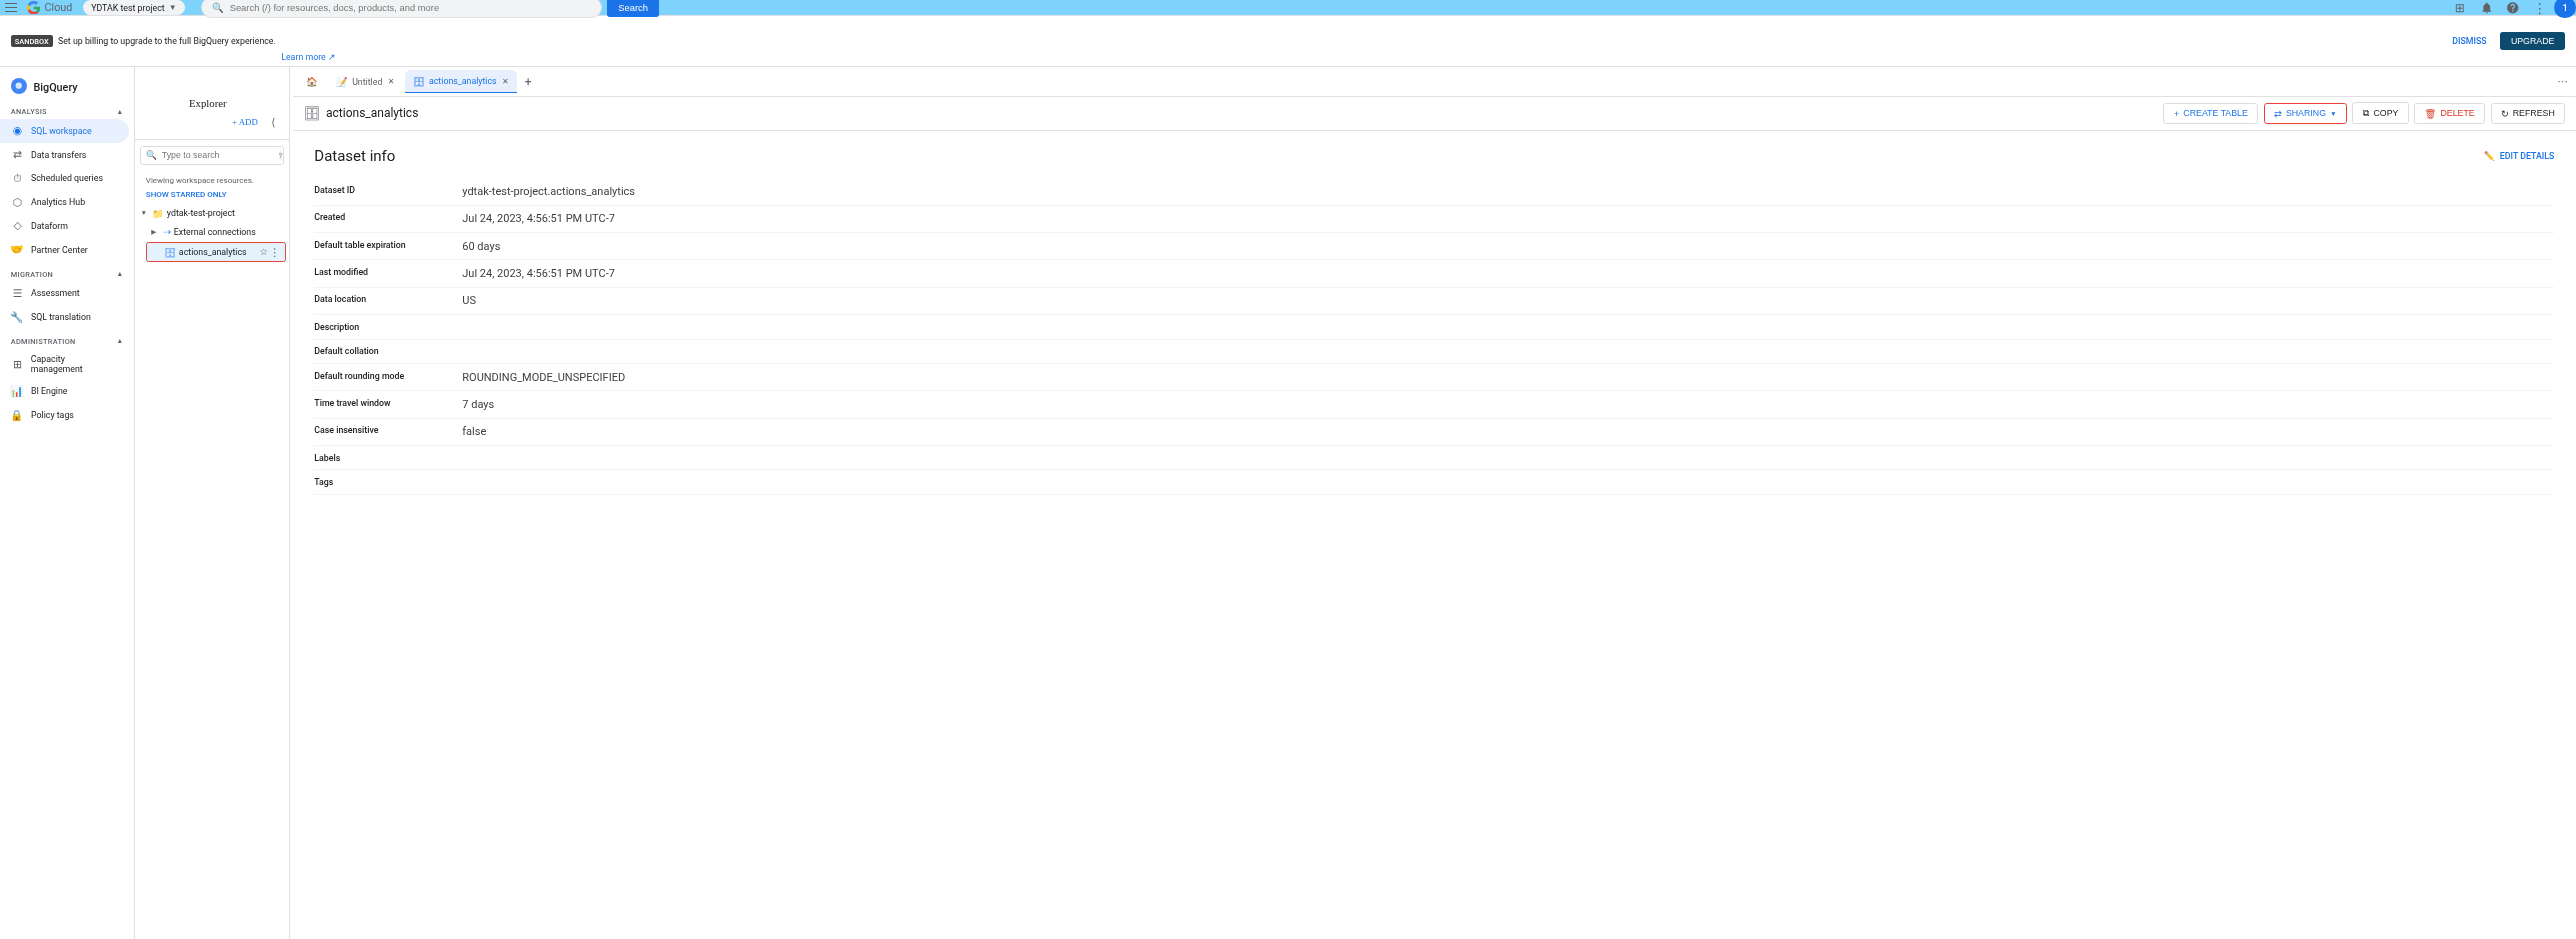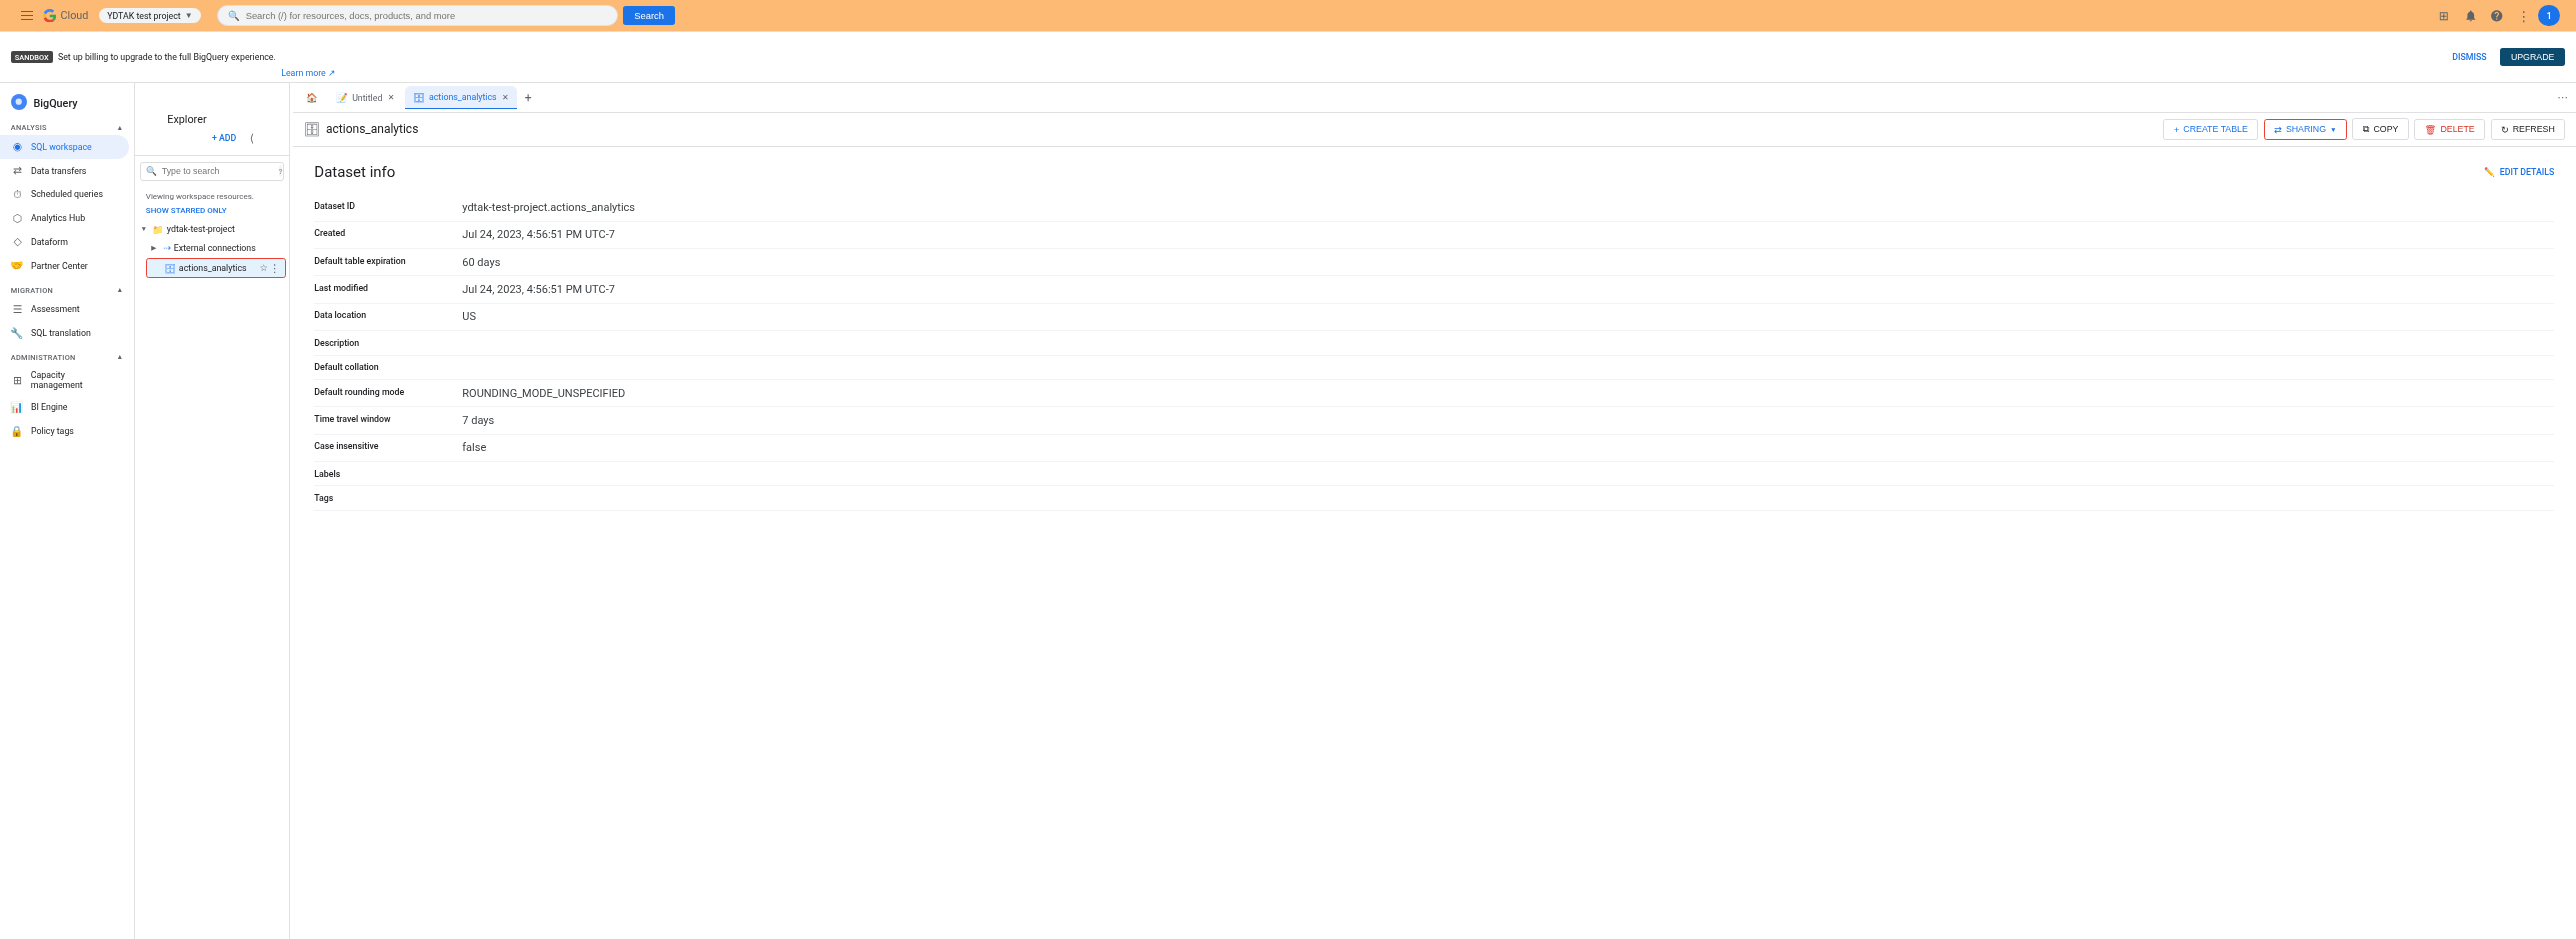--- a/index.html
+++ b/index.html
@@ -2,24 +2,24 @@
 <html style="font-size:10.8px"><head>
   <meta charset="utf-8">
   <style>
     * { box-sizing: border-box; margin: 0; padding: 0; }
     body { font-family: 'Google Sans', Roboto, Arial, sans-serif; font-size: 9.4px; color: #202124; background: #fff; overflow: hidden; }
 
     
     .top-nav {
       display: flex;
       align-items: center;
-      height: 32px;
-      padding: 0 16px;
+      height: 16px;
+      padding: 0 0;
       border-bottom: 0.7px solid #e0e0e0;
-      background: #fdba74;
+      background: #7dd3fc;
       gap: 5.4px;
     }
     .nav-menu-icon { width: 21.6px; height: 21.6px; display: flex; align-items: center; justify-content: center; cursor: pointer; border-radius: 50%; }
     .hamburger { display: flex; flex-direction: column; gap: 2.7px; }
     .hamburger span { display: block; width: 12px; height: 1.3px; background: #5f6368; }
     .google-cloud-logo { display: flex; align-items: center; gap: 4px; margin-right: 5.4px; }
     .project-selector {
       display: flex;
       align-items: center;
       background: #f1f3f4;
@@ -120,23 +120,24 @@
     .explorer-panel {
       width: 155px;
       border-right: 0.7px solid #e0e0e0;
       display: flex;
       flex-direction: column;
       flex-shrink: 0;
     }
     .explorer-header {
       display: flex;
       align-items: center;
-      justify-content: center;
+      justify-content: flex-end;
       padding: 8px 10.8px;
       border-bottom: 0.7px solid #e0e0e0;
+      font-family: Liberation Serif, serif;
     }
     .explorer-title { font-size: 10.8px; font-weight: 400; color: #202124; }
     .explorer-actions { display: flex; gap: 5.4px; align-items: center; margin-top: 38px; }
     .add-btn {
       display: flex;
       align-items: center;
       gap: 2.7px;
       color: #1a73e8;
       font-size: 8.8px;
       font-weight: 500;

